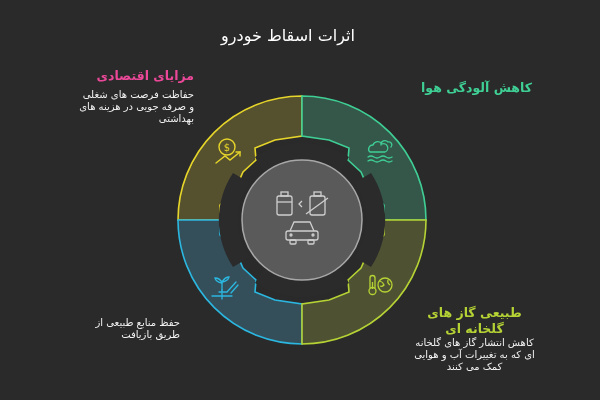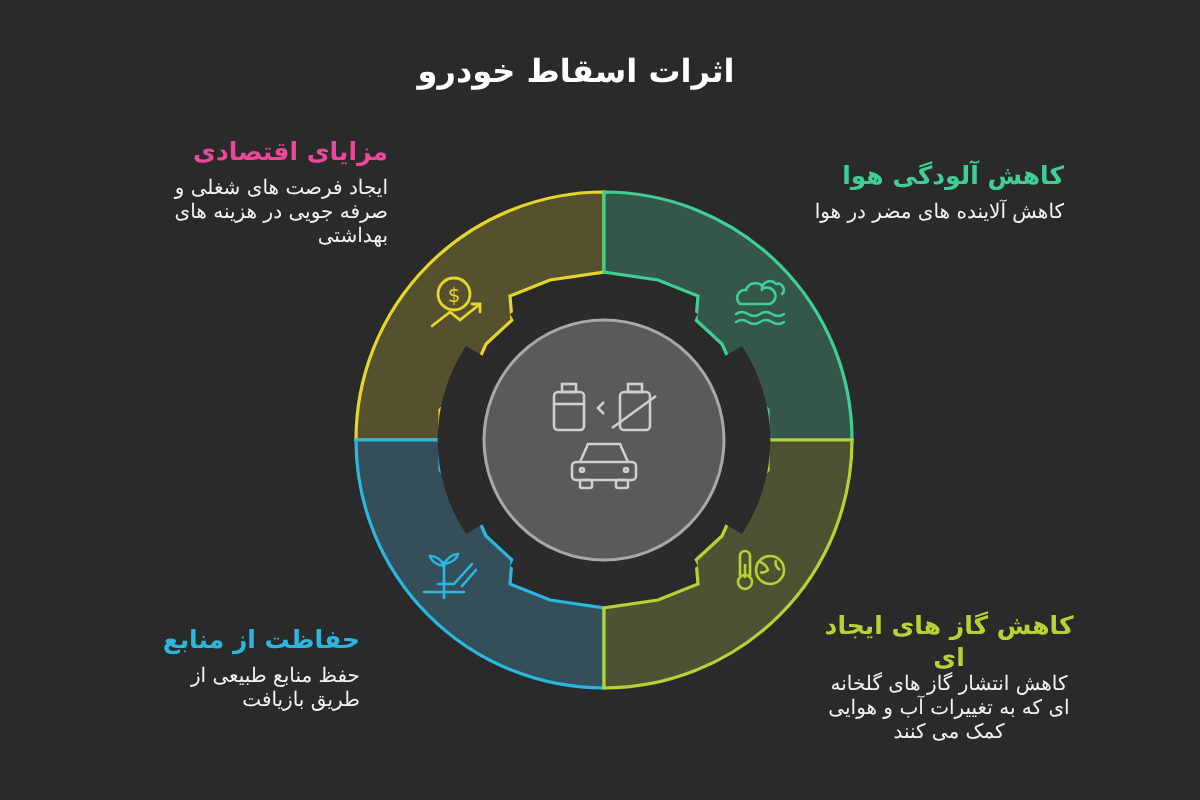--- a/index.html
+++ b/index.html
@@ -4,21 +4,21 @@
 <style>
   html, body { margin: 0; padding: 0; }
   body {
     width: 600px; height: 400px; overflow: hidden;
     background: #2a2a2a;
     font-family: "DejaVu Sans", sans-serif;
     position: relative;
   }
   .title {
     position: absolute; left: 0; top: 26px; width: 576px;
-    text-align: center; color: #ffffff; font-size: 16px; font-weight: bold;
+    text-align: center; color: #ffffff; font-size: 16px; font-weight: normal;
     direction: rtl;
   }
   .diagram { position: absolute; left: 0; top: 0; }
   .block {
     position: absolute; direction: rtl; text-align: right;
   }
   .block .heading { font-size: 12.5px; font-weight: bold; line-height: 16px; }
   .block .desc { font-size: 10px; color: #f2f2f2; line-height: 12px; margin-top: 5px; text-align: center; }
   #blk-econ { left: 76px; top: 68px; width: 118px; }
   #blk-econ .desc { text-align: right; }
@@ -105,29 +105,27 @@
     <circle cx="372.5" cy="291" r="3.5"></circle>
     <line x1="372.5" y1="282" x2="372.5" y2="289"></line>
     <circle cx="385" cy="285" r="7"></circle>
     <path d="M380,281 q3,1 4,4 q-2,2 -4,1"></path>
     <path d="M388,280 q-1,3 2,5"></path>
   </g>
 </svg>
 
 <div class="block" id="blk-econ">
   <div class="heading" style="color:#ec4899">مزایای اقتصادی</div>
-  <div class="desc">ایجاد فرصت های شغلی و صرفه جویی در هزینه های بهداشتی</div>
+  <div class="desc">حفاظت فرصت های شغلی و صرفه جویی در هزینه های بهداشتی</div>
 </div>
 
 <div class="block" id="blk-air">
   <div class="heading" style="color:#3fcf95">کاهش آلودگی هوا</div>
-  <div class="desc">کاهش آلاینده های مضر در هوا</div>
 </div>
 
 <div class="block" id="blk-res">
-  <div class="heading" style="color:#2bb7e0">حفاظت از منابع</div>
   <div class="desc">حفظ منابع طبیعی از طریق بازیافت</div>
 </div>
 
 <div class="block" id="blk-gas">
-  <div class="heading" style="color:#b5d334">کاهش گاز های ایجاد ای</div>
+  <div class="heading" style="color:#b5d334">طبیعی گاز های گلخانه ای</div>
   <div class="desc">کاهش انتشار گاز های گلخانه ای که به تغییرات آب و هوایی کمک می کنند</div>
 </div>
 
 </body></html>

